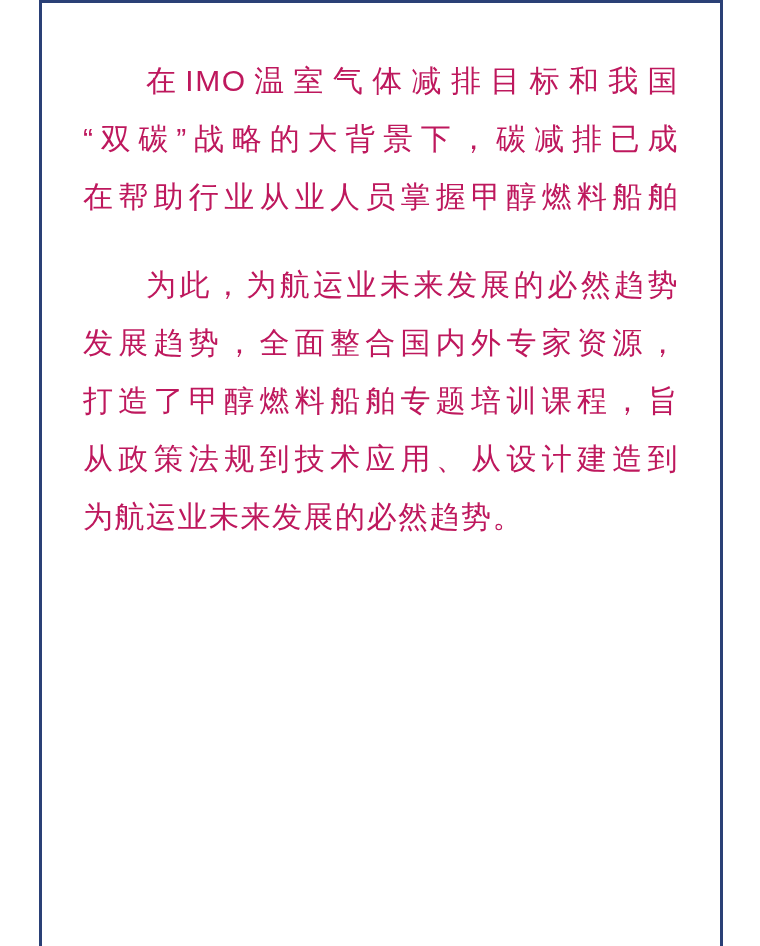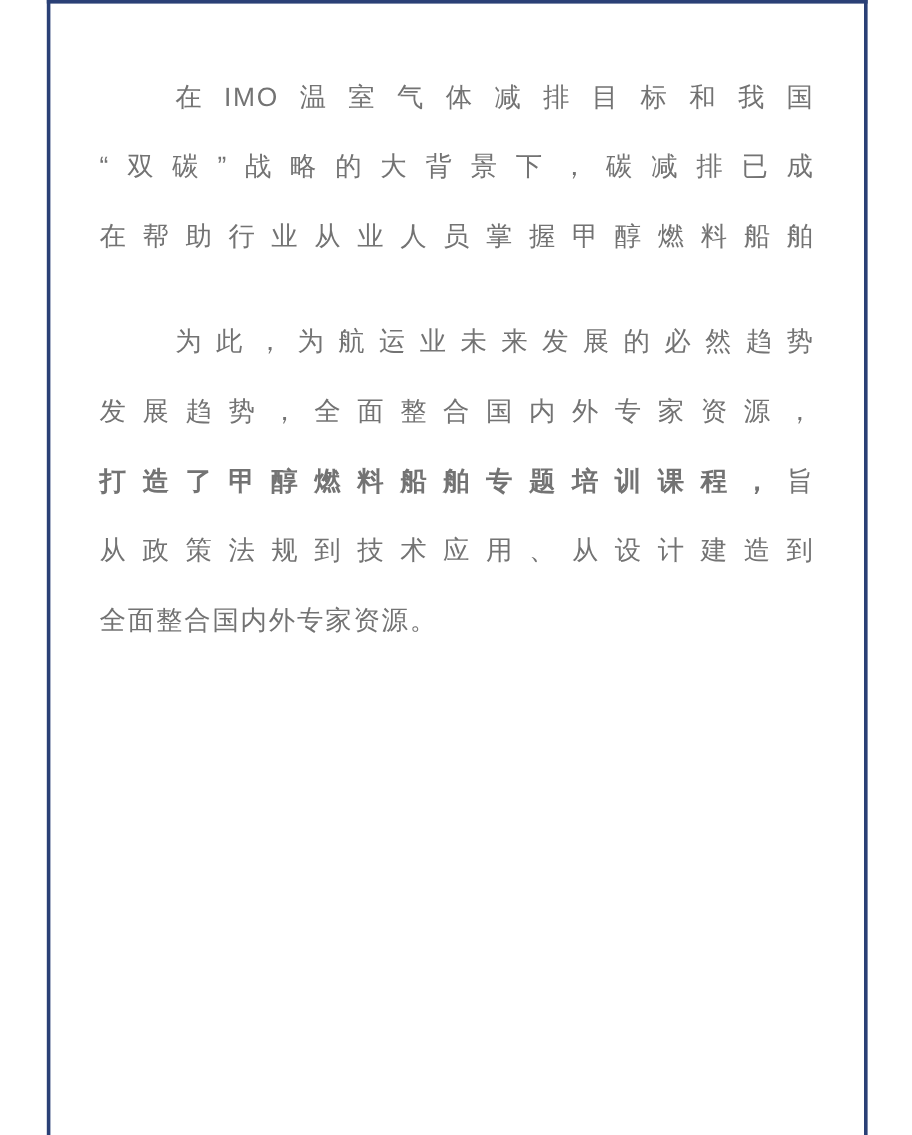--- a/index.html
+++ b/index.html
@@ -26,53 +26,53 @@
     border-bottom: none;
     padding: 49px 41px 0 41px;
     background: #ffffff;
   }
   .article {
     width: 596px;
   }
   .para { margin: 0; }
   .para + .para { margin-top: 30px; }
   .line {
-    font-size: 22px;
+    font-size: 30px;
     line-height: 58px;
-    color: #737373;
+    color: #be185d;
     letter-spacing: 1.5px;
     font-weight: 300;
     text-align: justify;
     text-align-last: justify;
     text-justify: inter-character;
   }
   .line.no-justify {
     text-align: left;
     text-align-last: left;
   }
   .line.indent {
     text-indent: 63px;
   }
   .seg.bold {
-    font-weight: 700;
+    font-weight: 400;
   }
 </style>
 </head>
 <body>
 
 <div class="page">
   <div class="frame">
     <div class="article" id="article">
         <div class="para">
           <div class="line indent"><span class="seg">在IMO温室气体减排目标和我国</span></div>
           <div class="line"><span class="seg">“双碳”战略的大背景下，碳减排已成</span></div>
           <div class="line"><span class="seg">在帮助行业从业人员掌握甲醇燃料船舶</span></div>
         </div>
         <div class="para">
           <div class="line indent"><span class="seg">为此，为航运业未来发展的必然趋势</span></div>
           <div class="line"><span class="seg">发展趋势，全面整合国内外专家资源，</span></div>
           <div class="line"><span class="seg bold">打造了甲醇燃料船舶专题培训课程，</span><span class="seg">旨</span></div>
           <div class="line"><span class="seg">从政策法规到技术应用、从设计建造到</span></div>
-          <div class="line no-justify"><span class="seg">全面整合国内外专家资源。</span></div>
+          <div class="line no-justify"><span class="seg">为航运业未来发展的必然趋势。</span></div>
         </div>
       </div>
   </div>
 </div>
 
 </body></html>

